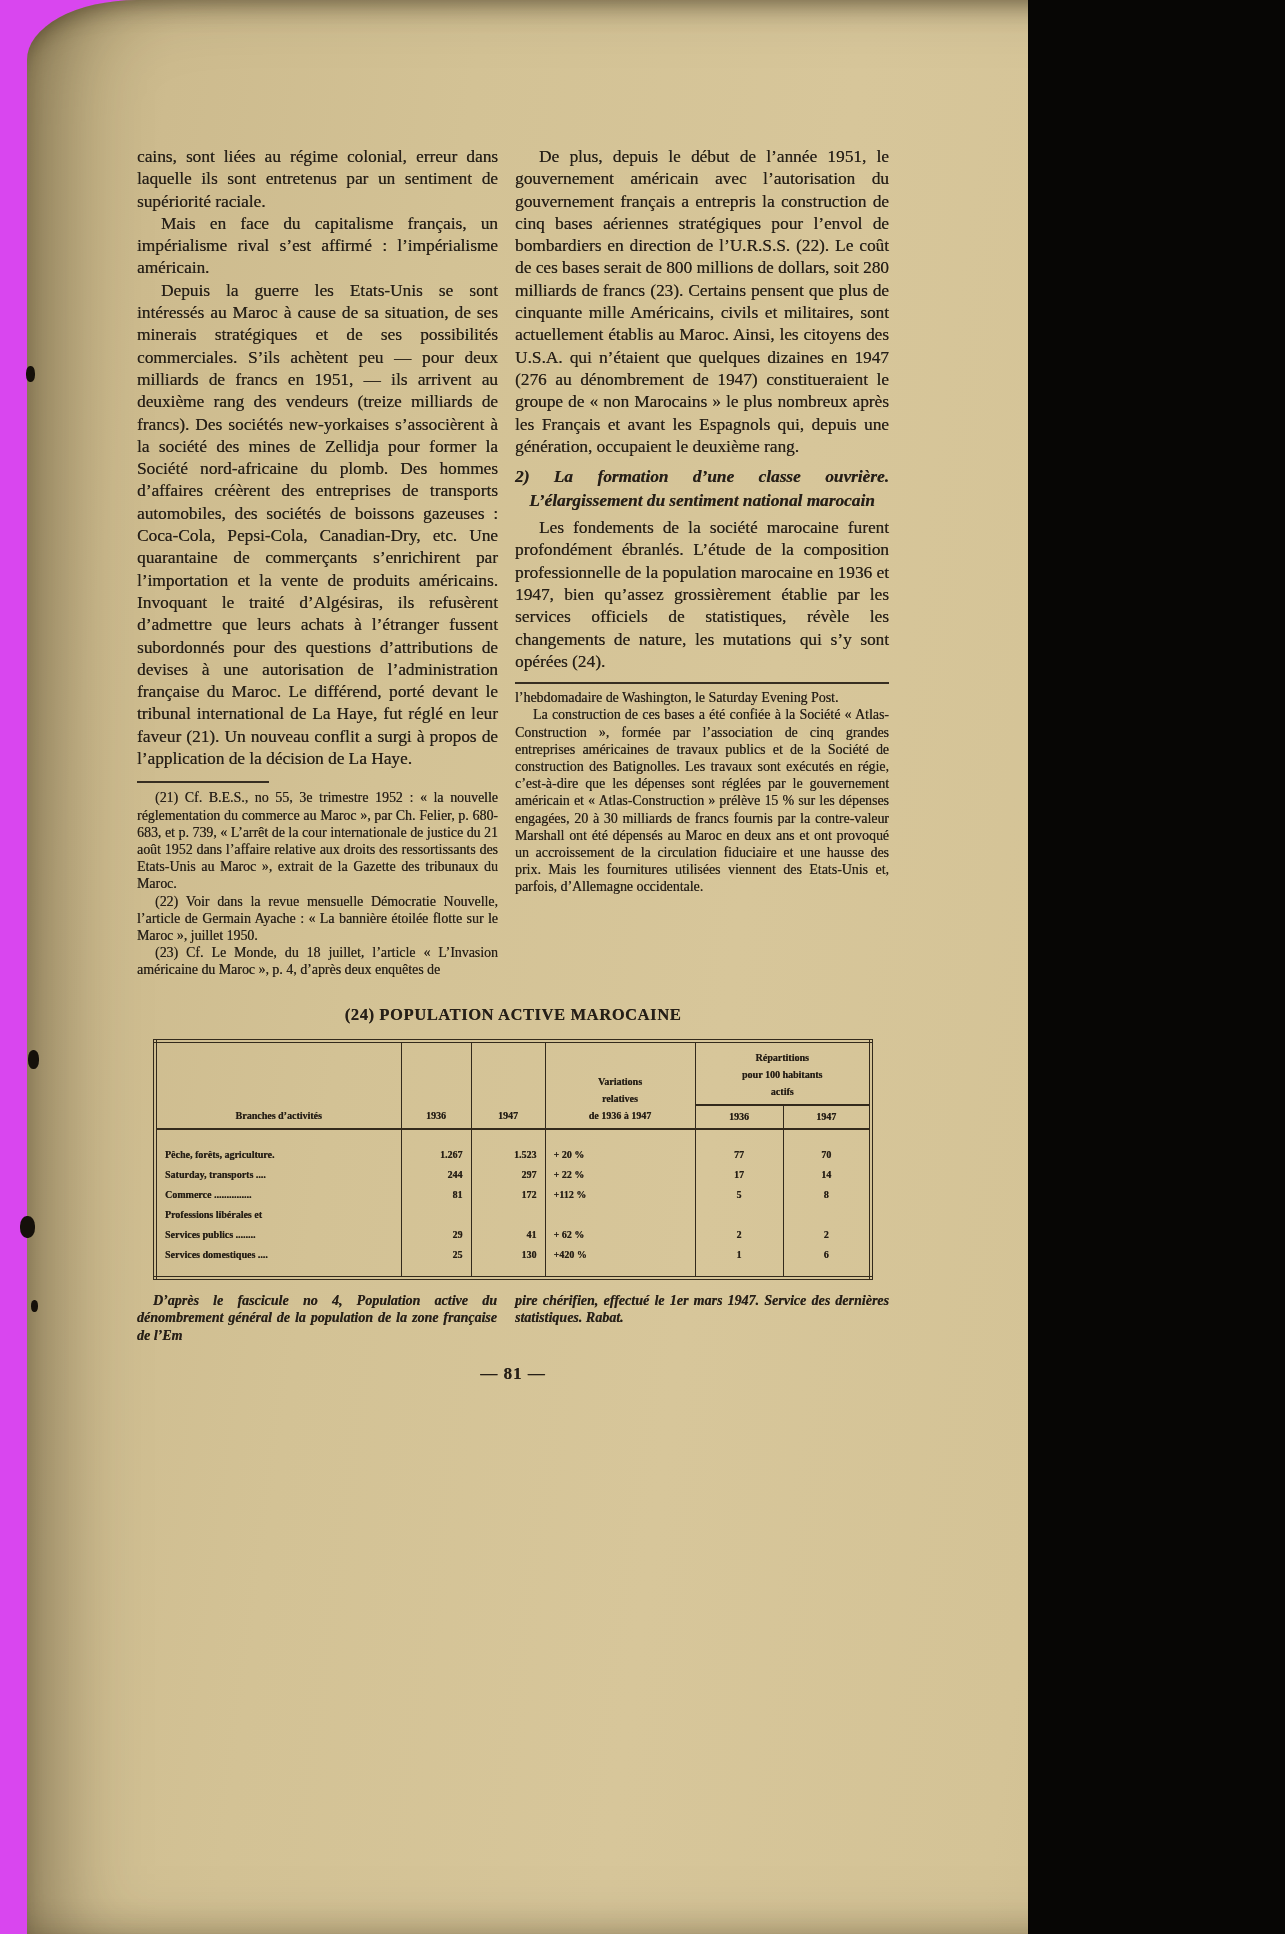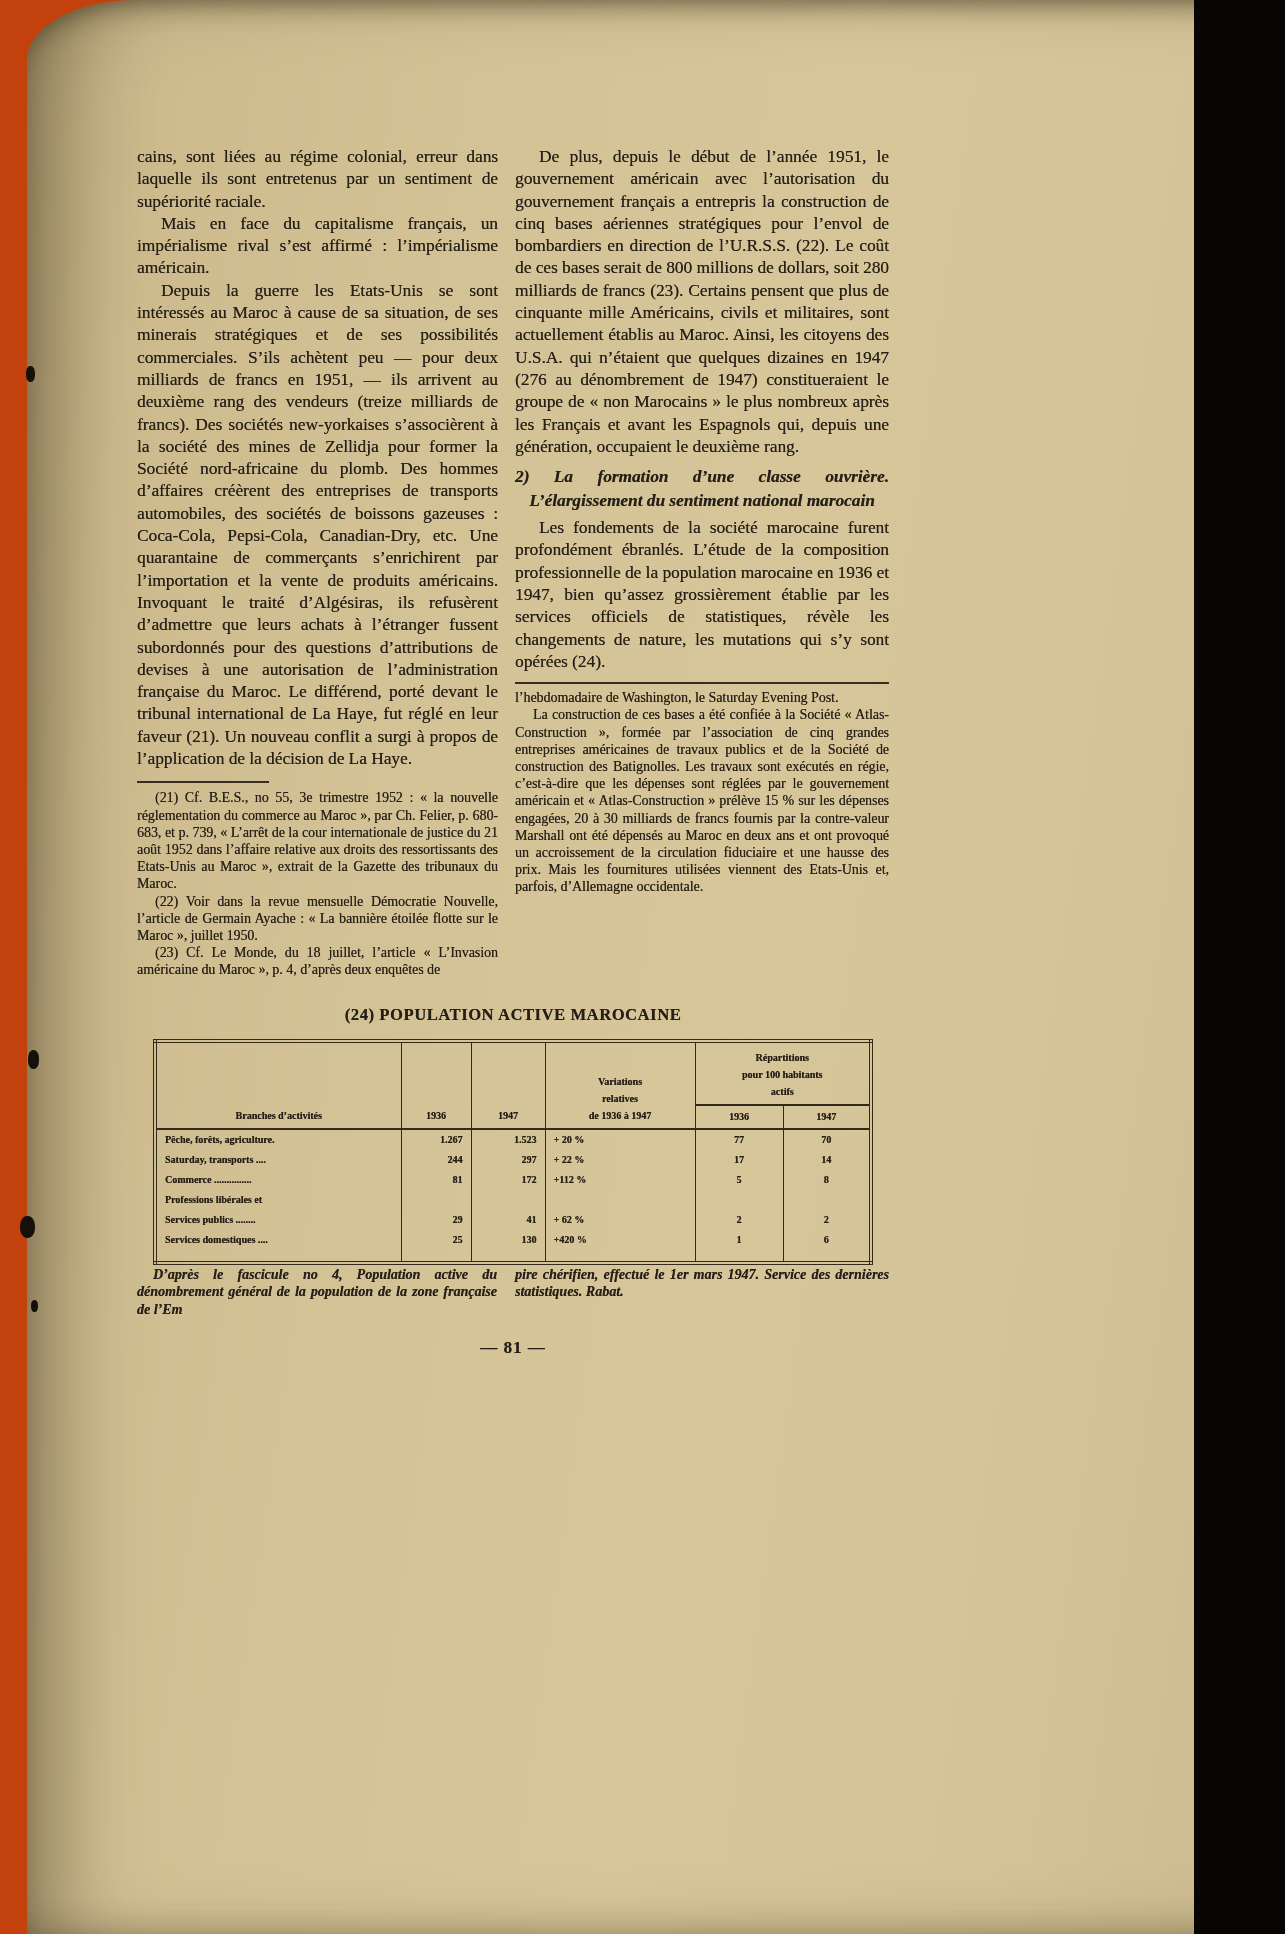--- a/index.html
+++ b/index.html
@@ -2,22 +2,22 @@
 <html><head>
 <meta charset="utf-8">
 <style>
   * { margin:0; padding:0; box-sizing:border-box; }
   html,body { background:#070605; }
   body {
     width:1285px; height:1934px;
     font-family:"Liberation Serif","DejaVu Serif",serif;
   }
   .scan {
-    position:relative; width:1194px; height:1934px;
-    background:#c2410c; overflow:hidden;
+    position:relative; width:1028px; height:1934px;
+    background:#d946ef; overflow:hidden;
   }
   .paper {
     position:absolute; left:27px; top:0; width:1258px; height:1934px;
     background:linear-gradient(98deg,#bfae81 0%,#cdbb8e 10%,#d3c295 30%,#d7c69a 55%,#d4c396 80%,#cbba8d 100%);
     border-top-left-radius:110px 60px;
     box-shadow:
       inset 60px 0 90px -40px rgba(45,33,12,.5),
       inset 0 16px 26px -14px rgba(35,25,8,.55),
       inset -34px 0 60px -34px rgba(45,33,12,.4),
       inset 0 -20px 40px -30px rgba(45,33,12,.35);
@@ -74,28 +74,28 @@
     border-bottom:2px solid #332a1c;
     vertical-align:bottom; text-align:center;
     line-height:17px; padding:6px 4px 4px;
   }
   table.pop thead th.sub { padding:2px 4px 3px; }
   .vl { border-left:1.6px solid #332a1c; }
   .pre { white-space:pre-line; }
   table.pop tbody td {
     vertical-align:bottom; line-height:20px; padding:0 8px;
   }
-  table.pop tbody tr:first-child td { }
+  table.pop tbody tr:first-child td { padding-top:15px; }
   table.pop tbody tr:last-child td  { padding-bottom:11px; }
   td.lab { text-align:left; padding-left:10px; }
   td.num { text-align:right; padding-right:18px; }
   td.var { text-align:left; }
   td.ctr { text-align:center; }
 
-  .sources { display:flex; gap:18px; margin-top:1px; }
+  .sources { display:flex; gap:18px; margin-top:12px; }
   .sources p {
     font-size:14px; line-height:17.6px;
     font-style:italic; font-weight:bold; text-align:justify;
   }
   .src-left  { width:360px; text-indent:16px; }
   .src-right { width:374px; }
 
   .page-num {
     text-align:center; font-weight:bold;
     font-size:17px; margin-top:20px; letter-spacing:1px;

